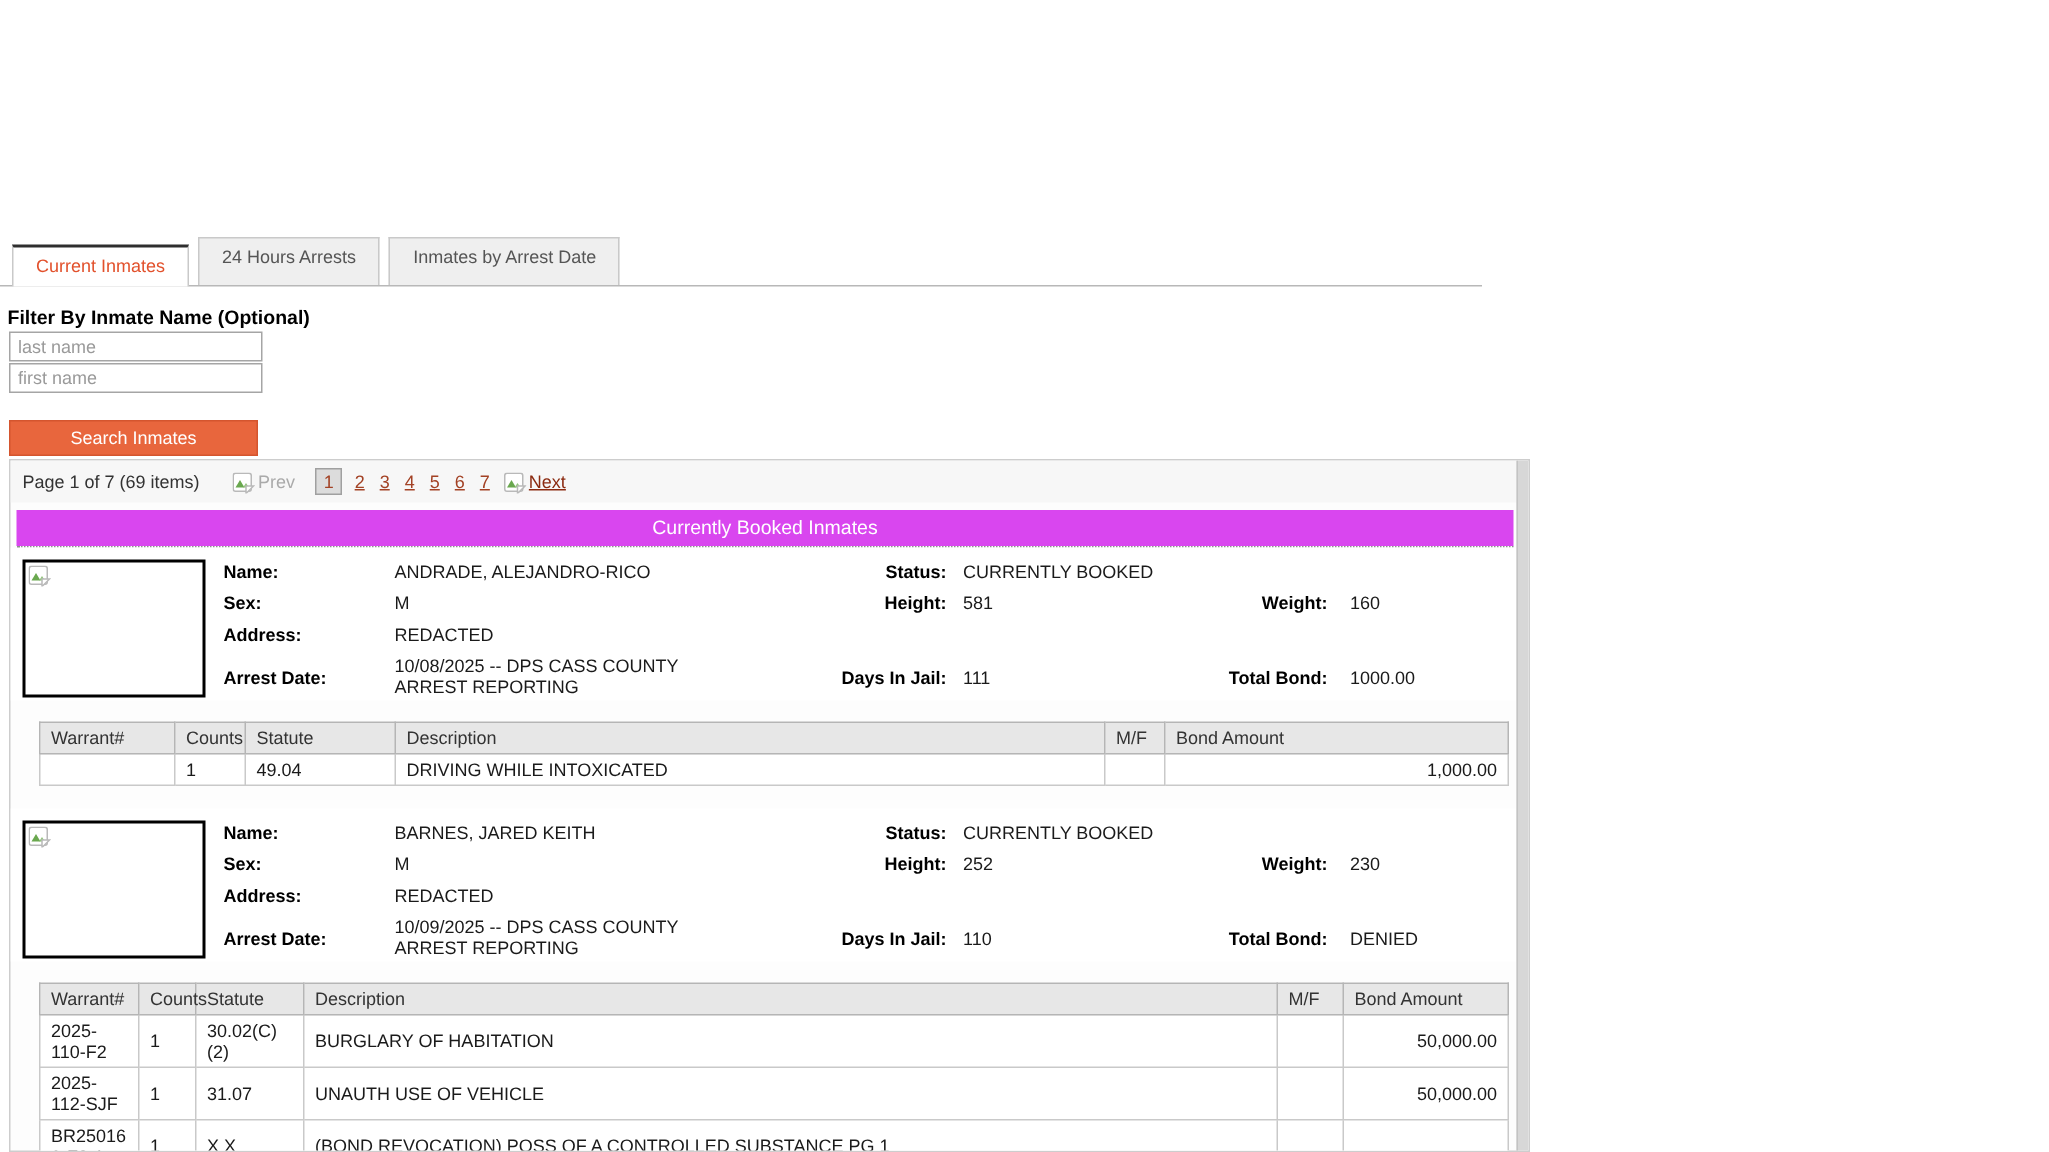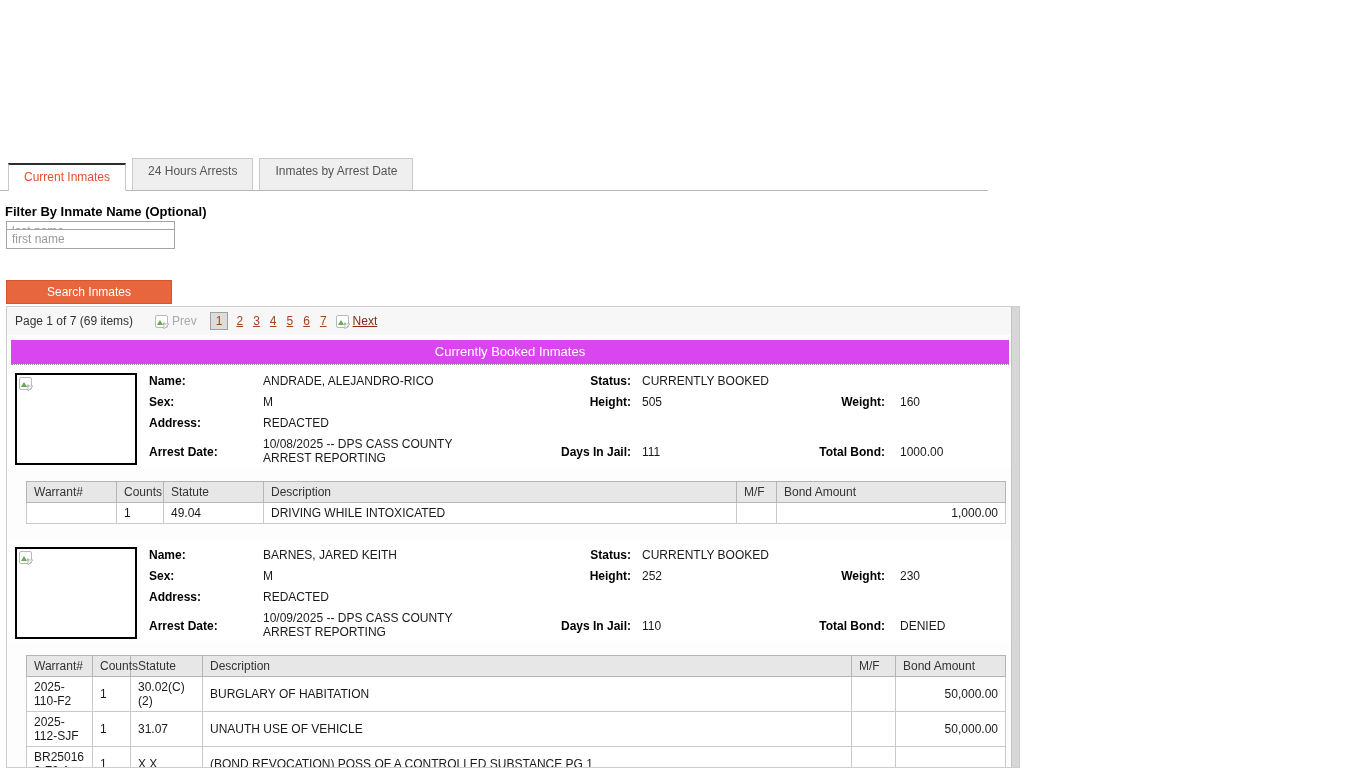--- a/index.html
+++ b/index.html
@@ -18,21 +18,21 @@
     height:28px; margin-bottom:-1px; line-height:24px; }
 
   
   .filter-heading { position:absolute; top:204px; left:5px; font-weight:bold;
     font-size:13px; color:#000; }
   .inp { position:absolute; left:6px; width:169px; height:20px;
     border:1px solid #a5a5a5; padding:0 5px; font-family:inherit; font-size:12px;
     color:#444; background:#fff; }
   .inp::placeholder { color:#9a9a9a; }
   #lastName  { top:221px; }
-  #firstName { top:229px; }
+  #firstName { top:242px; }
   .search-btn { position:absolute; top:280px; left:6px; width:166px; height:24px;
     background:#e8663d; border:1px solid #d4552e; color:#fff; font-size:12px;
     font-family:inherit; cursor:pointer; }
 
   
   .panel { position:absolute; top:306px; left:6px; width:1014px; height:462px;
     border:1px solid #cdcdcd; background:#fdfdfd; overflow:hidden; }
   .vscroll { position:absolute; top:0; right:0; width:8px; height:462px;
     background:#d7d7d7; border-left:1px solid #c3c3c3; }
   .panel-inner { width:1004px; }
@@ -138,21 +138,21 @@
         </div>
         <div class="fields">
           <div class="lbl">Name:</div>
           <div class="val">ANDRADE, ALEJANDRO-RICO</div>
           <div class="lbl-r">Status:</div>
           <div class="val-ind" style="grid-column:4/7">CURRENTLY BOOKED</div>
 
           <div class="lbl">Sex:</div>
           <div class="val">M</div>
           <div class="lbl-r">Height:</div>
-          <div class="val-ind">505</div>
+          <div class="val-ind">581</div>
           <div class="lbl-r">Weight:</div>
           <div class="val-ind3">160</div>
 
           <div class="lbl">Address:</div>
           <div class="val" style="grid-column:2/7">REDACTED</div>
 
           <div class="lbl vcent">Arrest Date:</div>
           <div class="val wrapval">10/08/2025 -- DPS CASS COUNTY ARREST REPORTING</div>
           <div class="lbl-r vcent">Days In Jail:</div>
           <div class="val-ind vcent">111</div>

